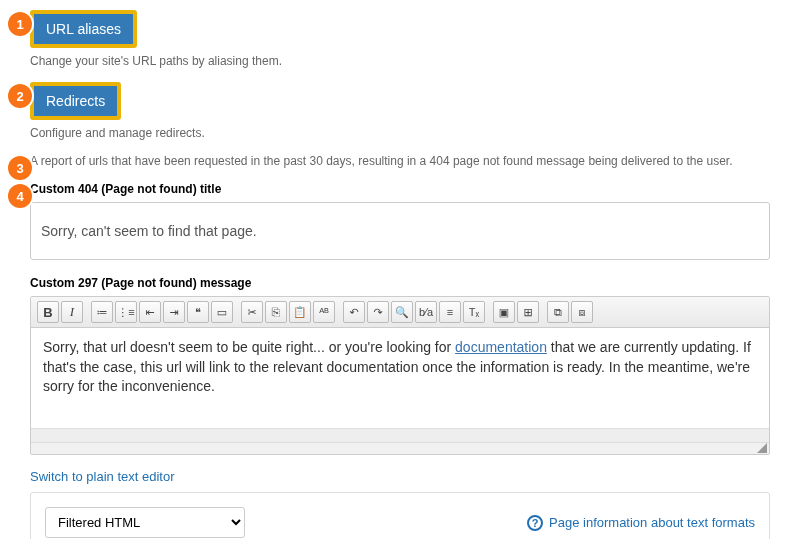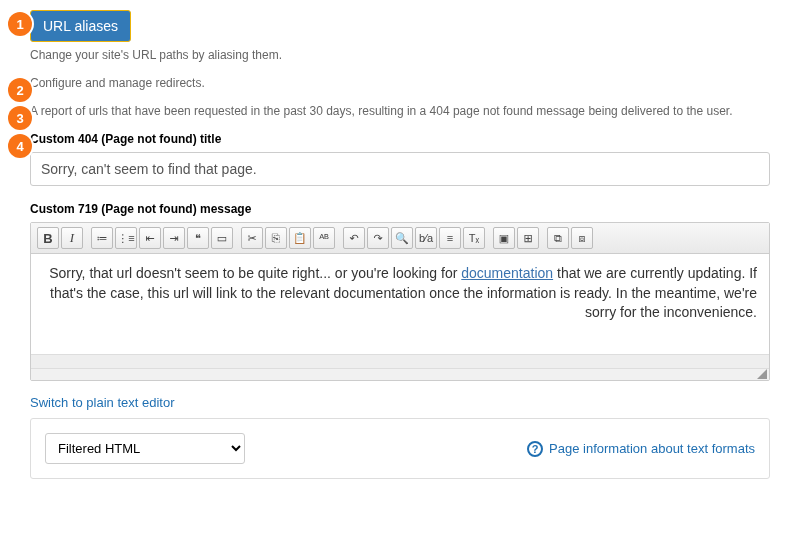--- a/index.html
+++ b/index.html
@@ -22,33 +22,33 @@
     color: #fff;
     font-weight: 700;
     font-size: 13px;
     display: flex; align-items: center; justify-content: center;
     box-shadow: 0 0 0 2px #fff;
   }
   .btn-primary {
     display: inline-block;
     background: #337ab7;
     color: #fff;
-    border: 1px solid #eab308;
+    border: 4px solid #eab308;
     border-radius: 3px;
     padding: 7px 12px;
     font-size: 14px;
     cursor: pointer;
   }
   .desc { color: #666; font-size: 12px; margin: 6px 0 14px 0; }
   .section-label { font-weight: 700; font-size: 12px; margin-bottom: 6px; color:#000; }
   .text-input {
     width: 100%;
     border: 1px solid #ccc;
     border-radius: 3px;
-    padding: 8px 10px;
+    padding: 20px 10px;
     font-size: 14px;
     color: #555;
     background: #fff;
   }
   .editor-wrap {
     border: 1px solid #ccc;
     border-radius: 2px;
     background: #fff;
     margin-top: 4px;
   }
@@ -71,21 +71,20 @@
     cursor: pointer;
   }
   .tbtn.bold { font-weight: 800; font-size:13px; }
   .tbtn.italic { font-style: italic; font-family: Georgia, serif; font-size:13px; }
   .editor-body {
     padding: 10px 12px;
     min-height: 100px;
     font-size: 14px;
     color: #333;
     line-height: 1.4;
-    text-align: right;
   }
   .editor-body a { color: #3b73af; text-decoration: underline; }
   .editor-scroll {
     height: 14px; background: #eee; border-top:1px solid #ddd;
   }
   .resize-bar {
     height: 12px;
     background: #f1f1f1;
     border-top: 1px solid #ddd;
     position: relative;
@@ -129,38 +128,39 @@
 
 <div class="row">
   <div class="marker">1</div>
   <button class="btn-primary">URL aliases</button>
 </div>
 <div class="desc">Change your site's URL paths by aliasing them.</div>
 
 
 <div class="row">
   <div class="marker">2</div>
+  <button class="btn-primary">Redirects</button>
 </div>
 <div class="desc">Configure and manage redirects.</div>
 
 
 <div class="row">
   <div class="marker">3</div>
 </div>
 <div class="desc">A report of urls that have been requested in the past 30 days, resulting in a 404 page not found message being delivered to the user.</div>
 
 
 <div class="row" style="margin-top:4px;">
   <div class="marker">4</div>
   <div class="section-label">Custom 404 (Page not found) title</div>
 </div>
 <input type="text" class="text-input" value="Sorry, can't seem to find that page." style="">
 
 
-<div class="section-label" style="margin-top:16px;">Custom 719 (Page not found) message</div>
+<div class="section-label" style="margin-top:16px;">Custom 297 (Page not found) message</div>
 
 <div class="editor-wrap">
   <div class="toolbar">
     <div class="tgroup">
       <div class="tbtn bold">B</div>
       <div class="tbtn italic">I</div>
     </div>
     <div class="tgroup">
       <div class="tbtn">≔</div>
       <div class="tbtn">⋮≡</div>

